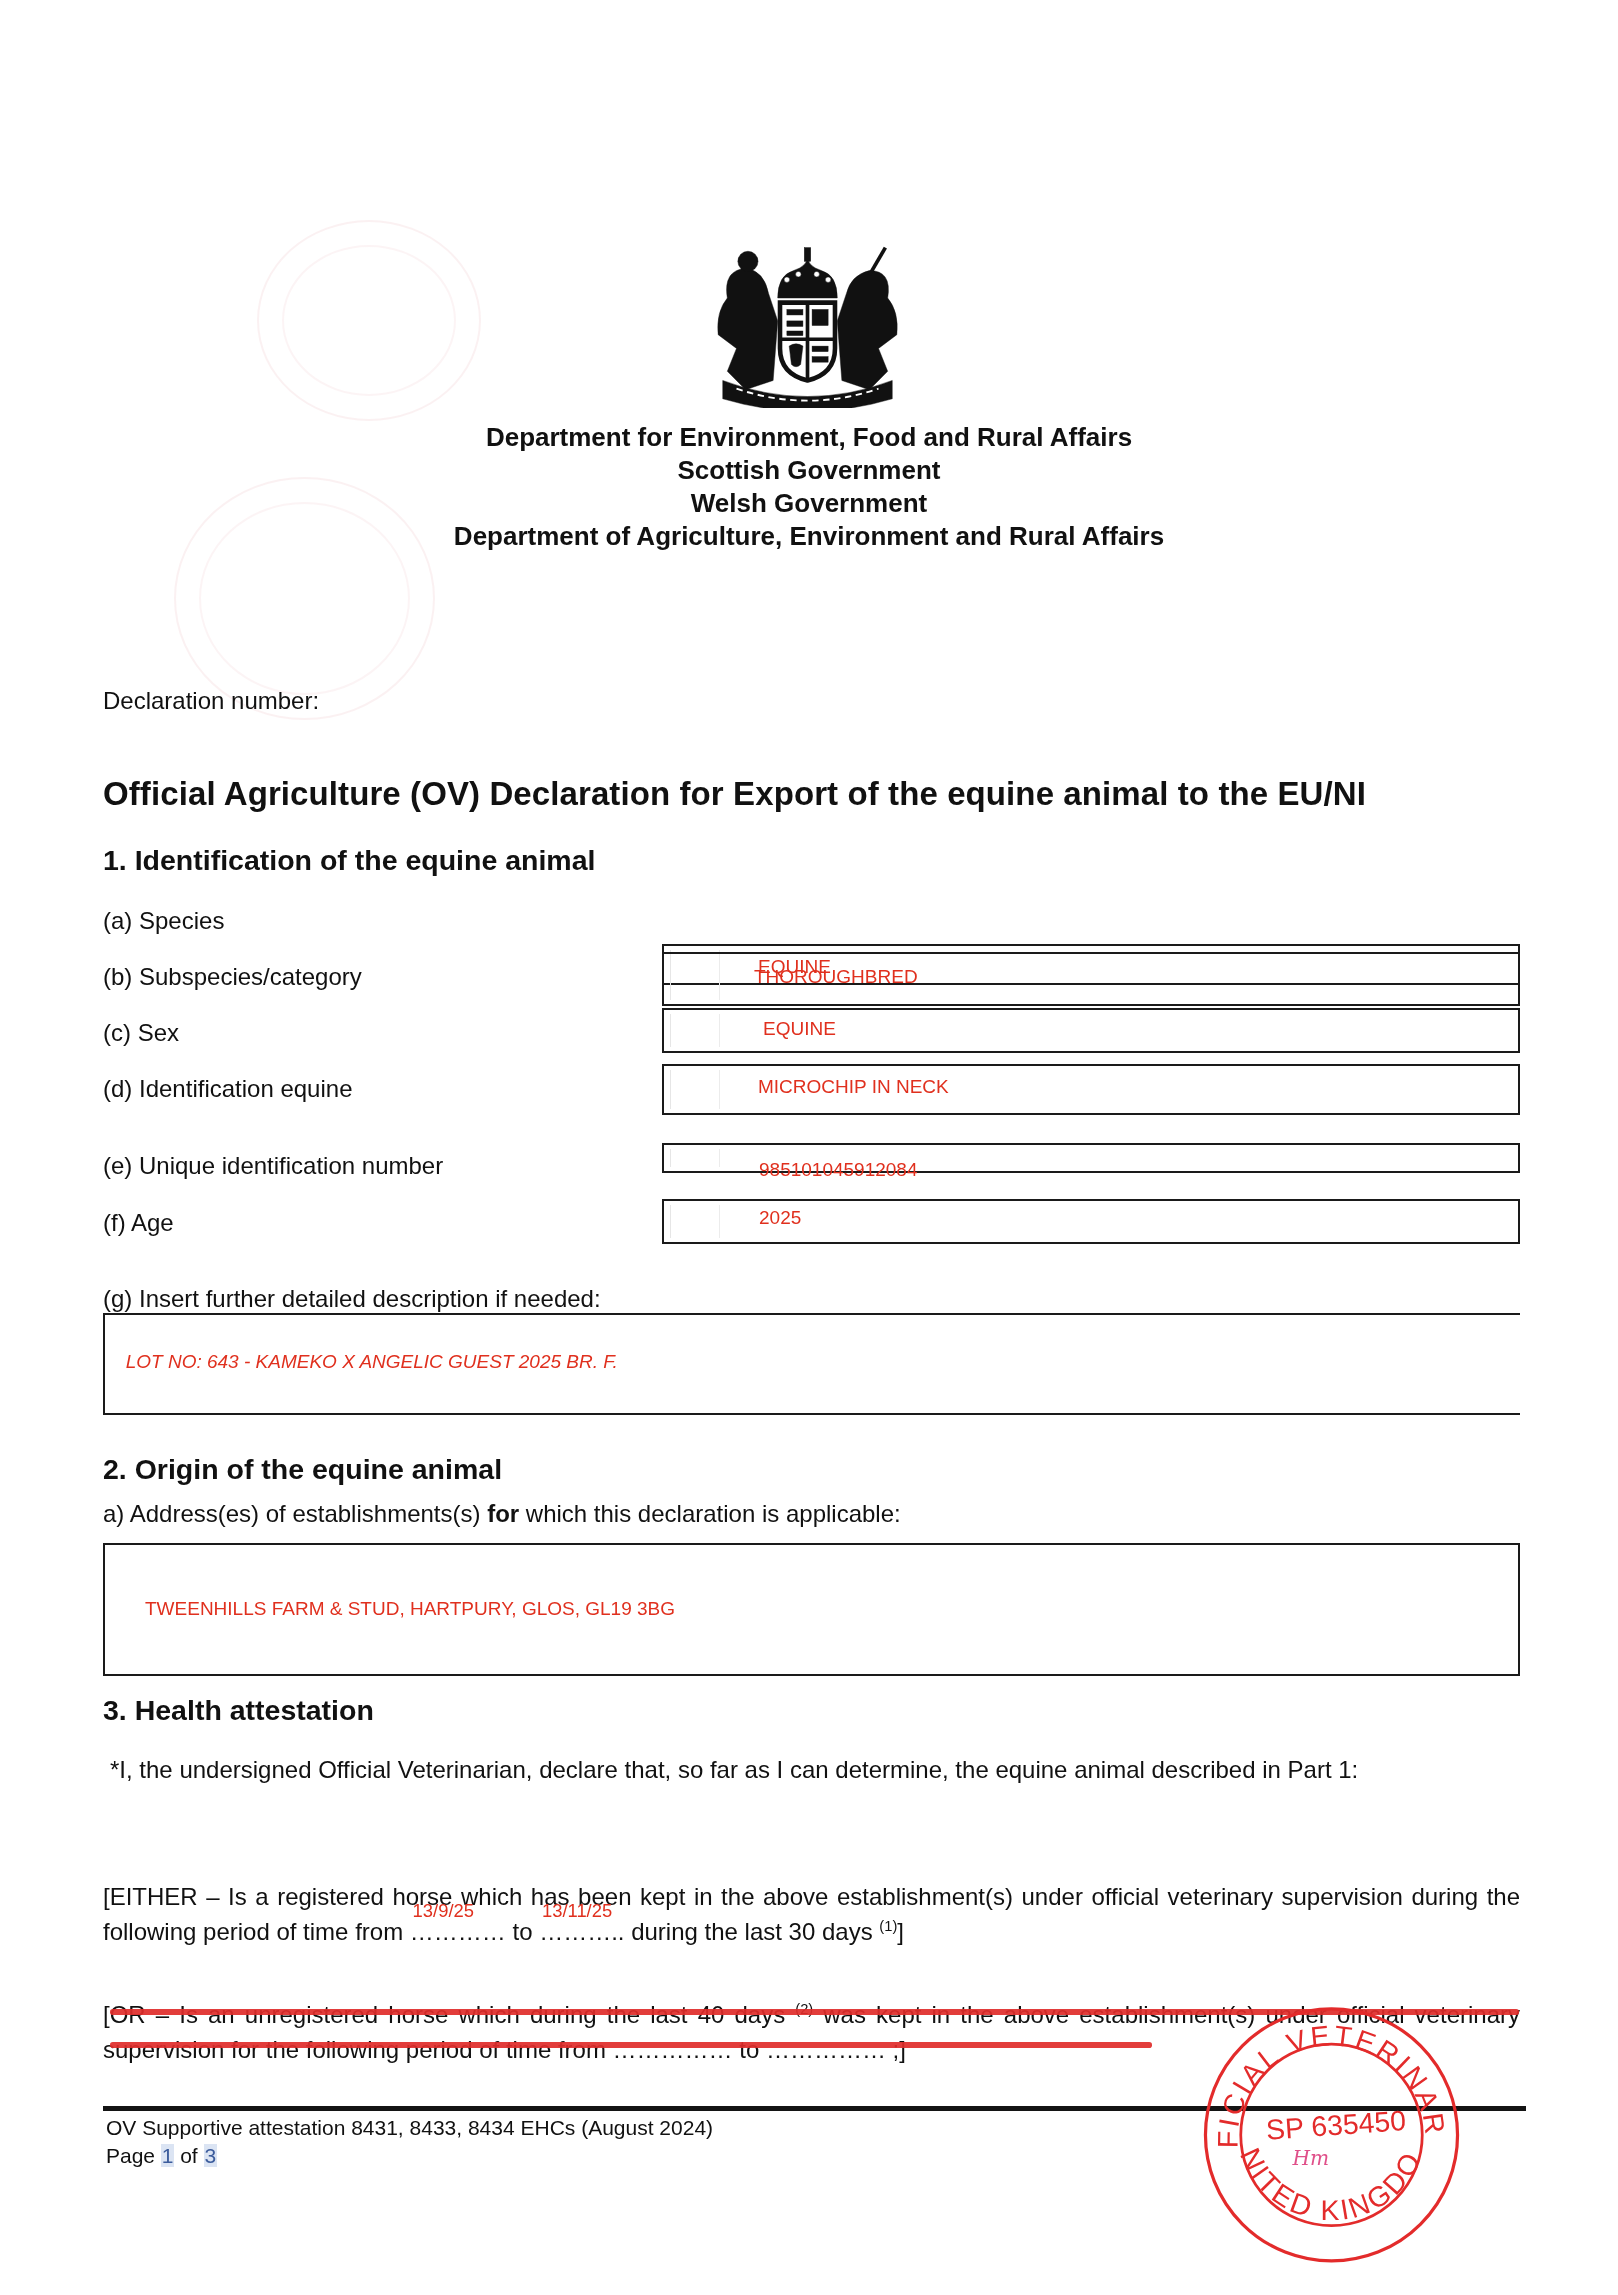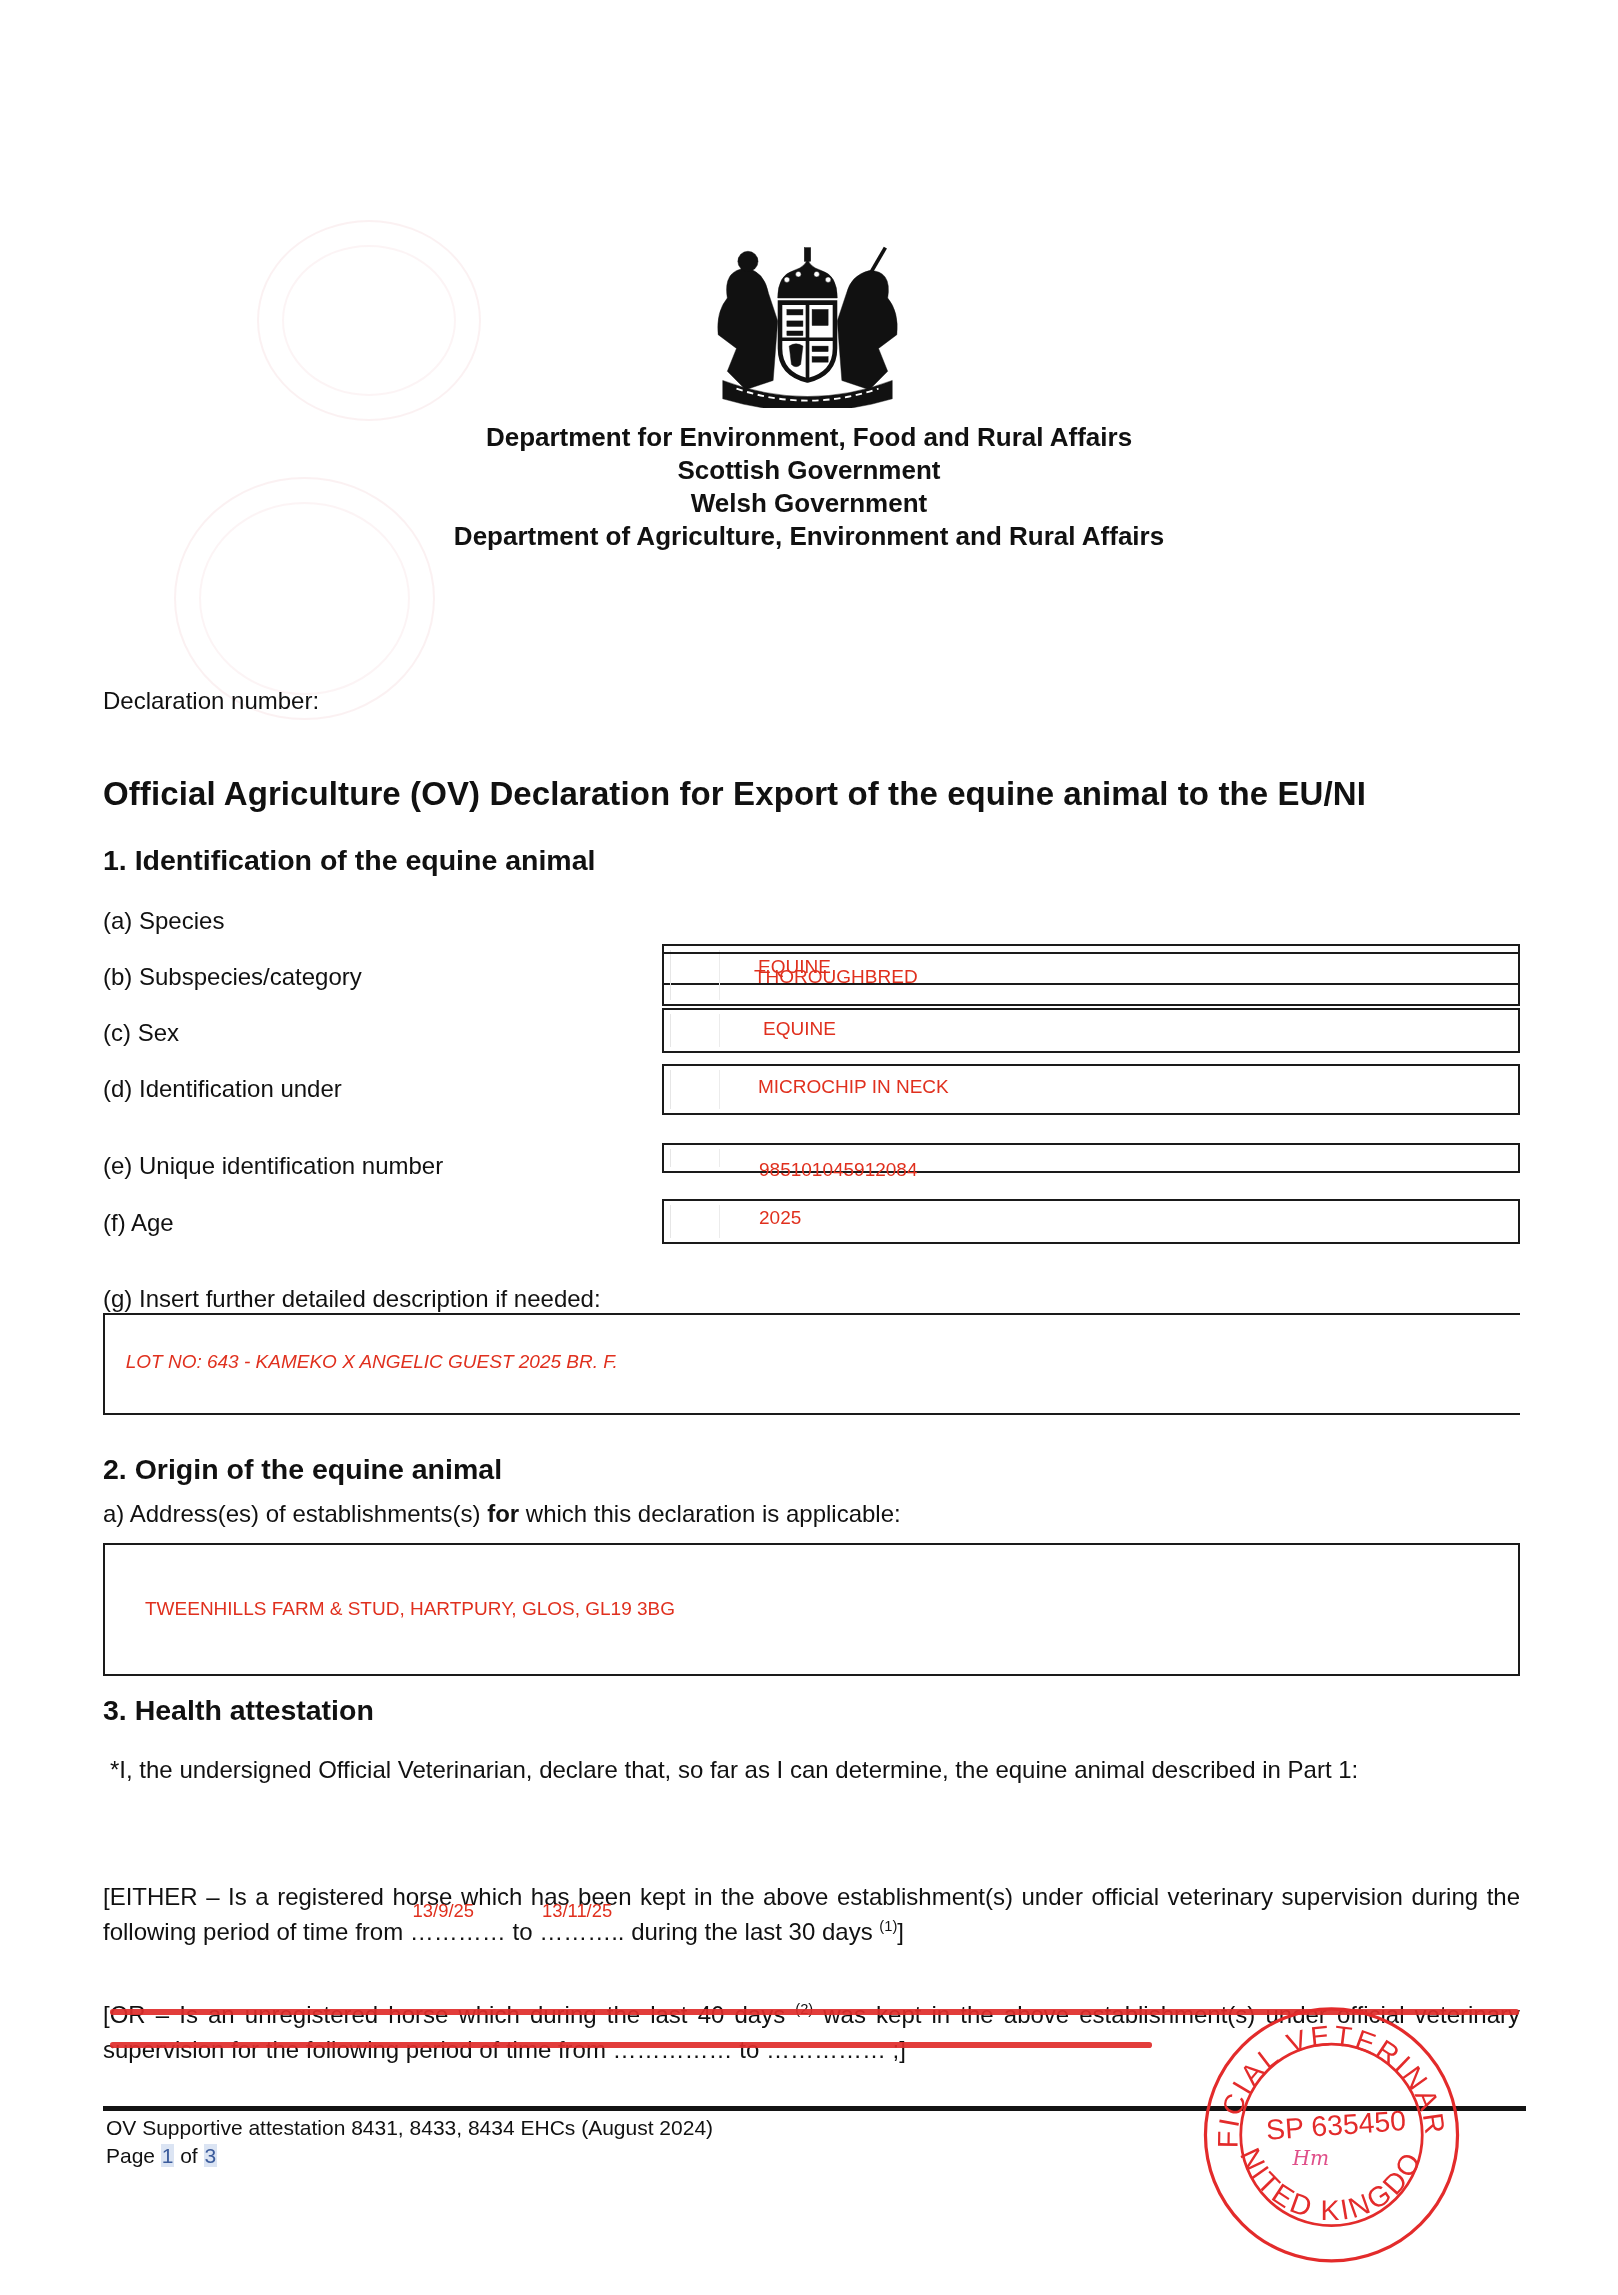--- a/index.html
+++ b/index.html
@@ -92,21 +92,21 @@
   <span class="fval red" style="top:12px;left:90px;">THOROUGHBRED</span>
 </div>
 
 <div class="abs lbl" style="top:1019px;">(c) Sex</div>
 <div class="abs field-box" style="top:1008px;height:45px;">
   <span class="gutter"></span>
     <span class="gutter2"></span>
   <span class="fval red" style="top:8.3px;left:99px;">EQUINE</span>
 </div>
 
-<div class="abs lbl" style="top:1075px;">(d) Identification under</div>
+<div class="abs lbl" style="top:1075px;">(d) Identification equine</div>
 <div class="abs field-box" style="top:1064px;height:51px;">
   <span class="gutter"></span>
     <span class="gutter2"></span>
   <span class="fval red" style="top:10px;left:94px;">MICROCHIP IN NECK</span>
 </div>
 
 <div class="abs lbl" style="top:1152px;">(e) Unique identification number</div>
 <div class="abs field-box" style="top:1143px;height:30px;">
   <span class="gutter"></span>
     <span class="gutter2"></span>

